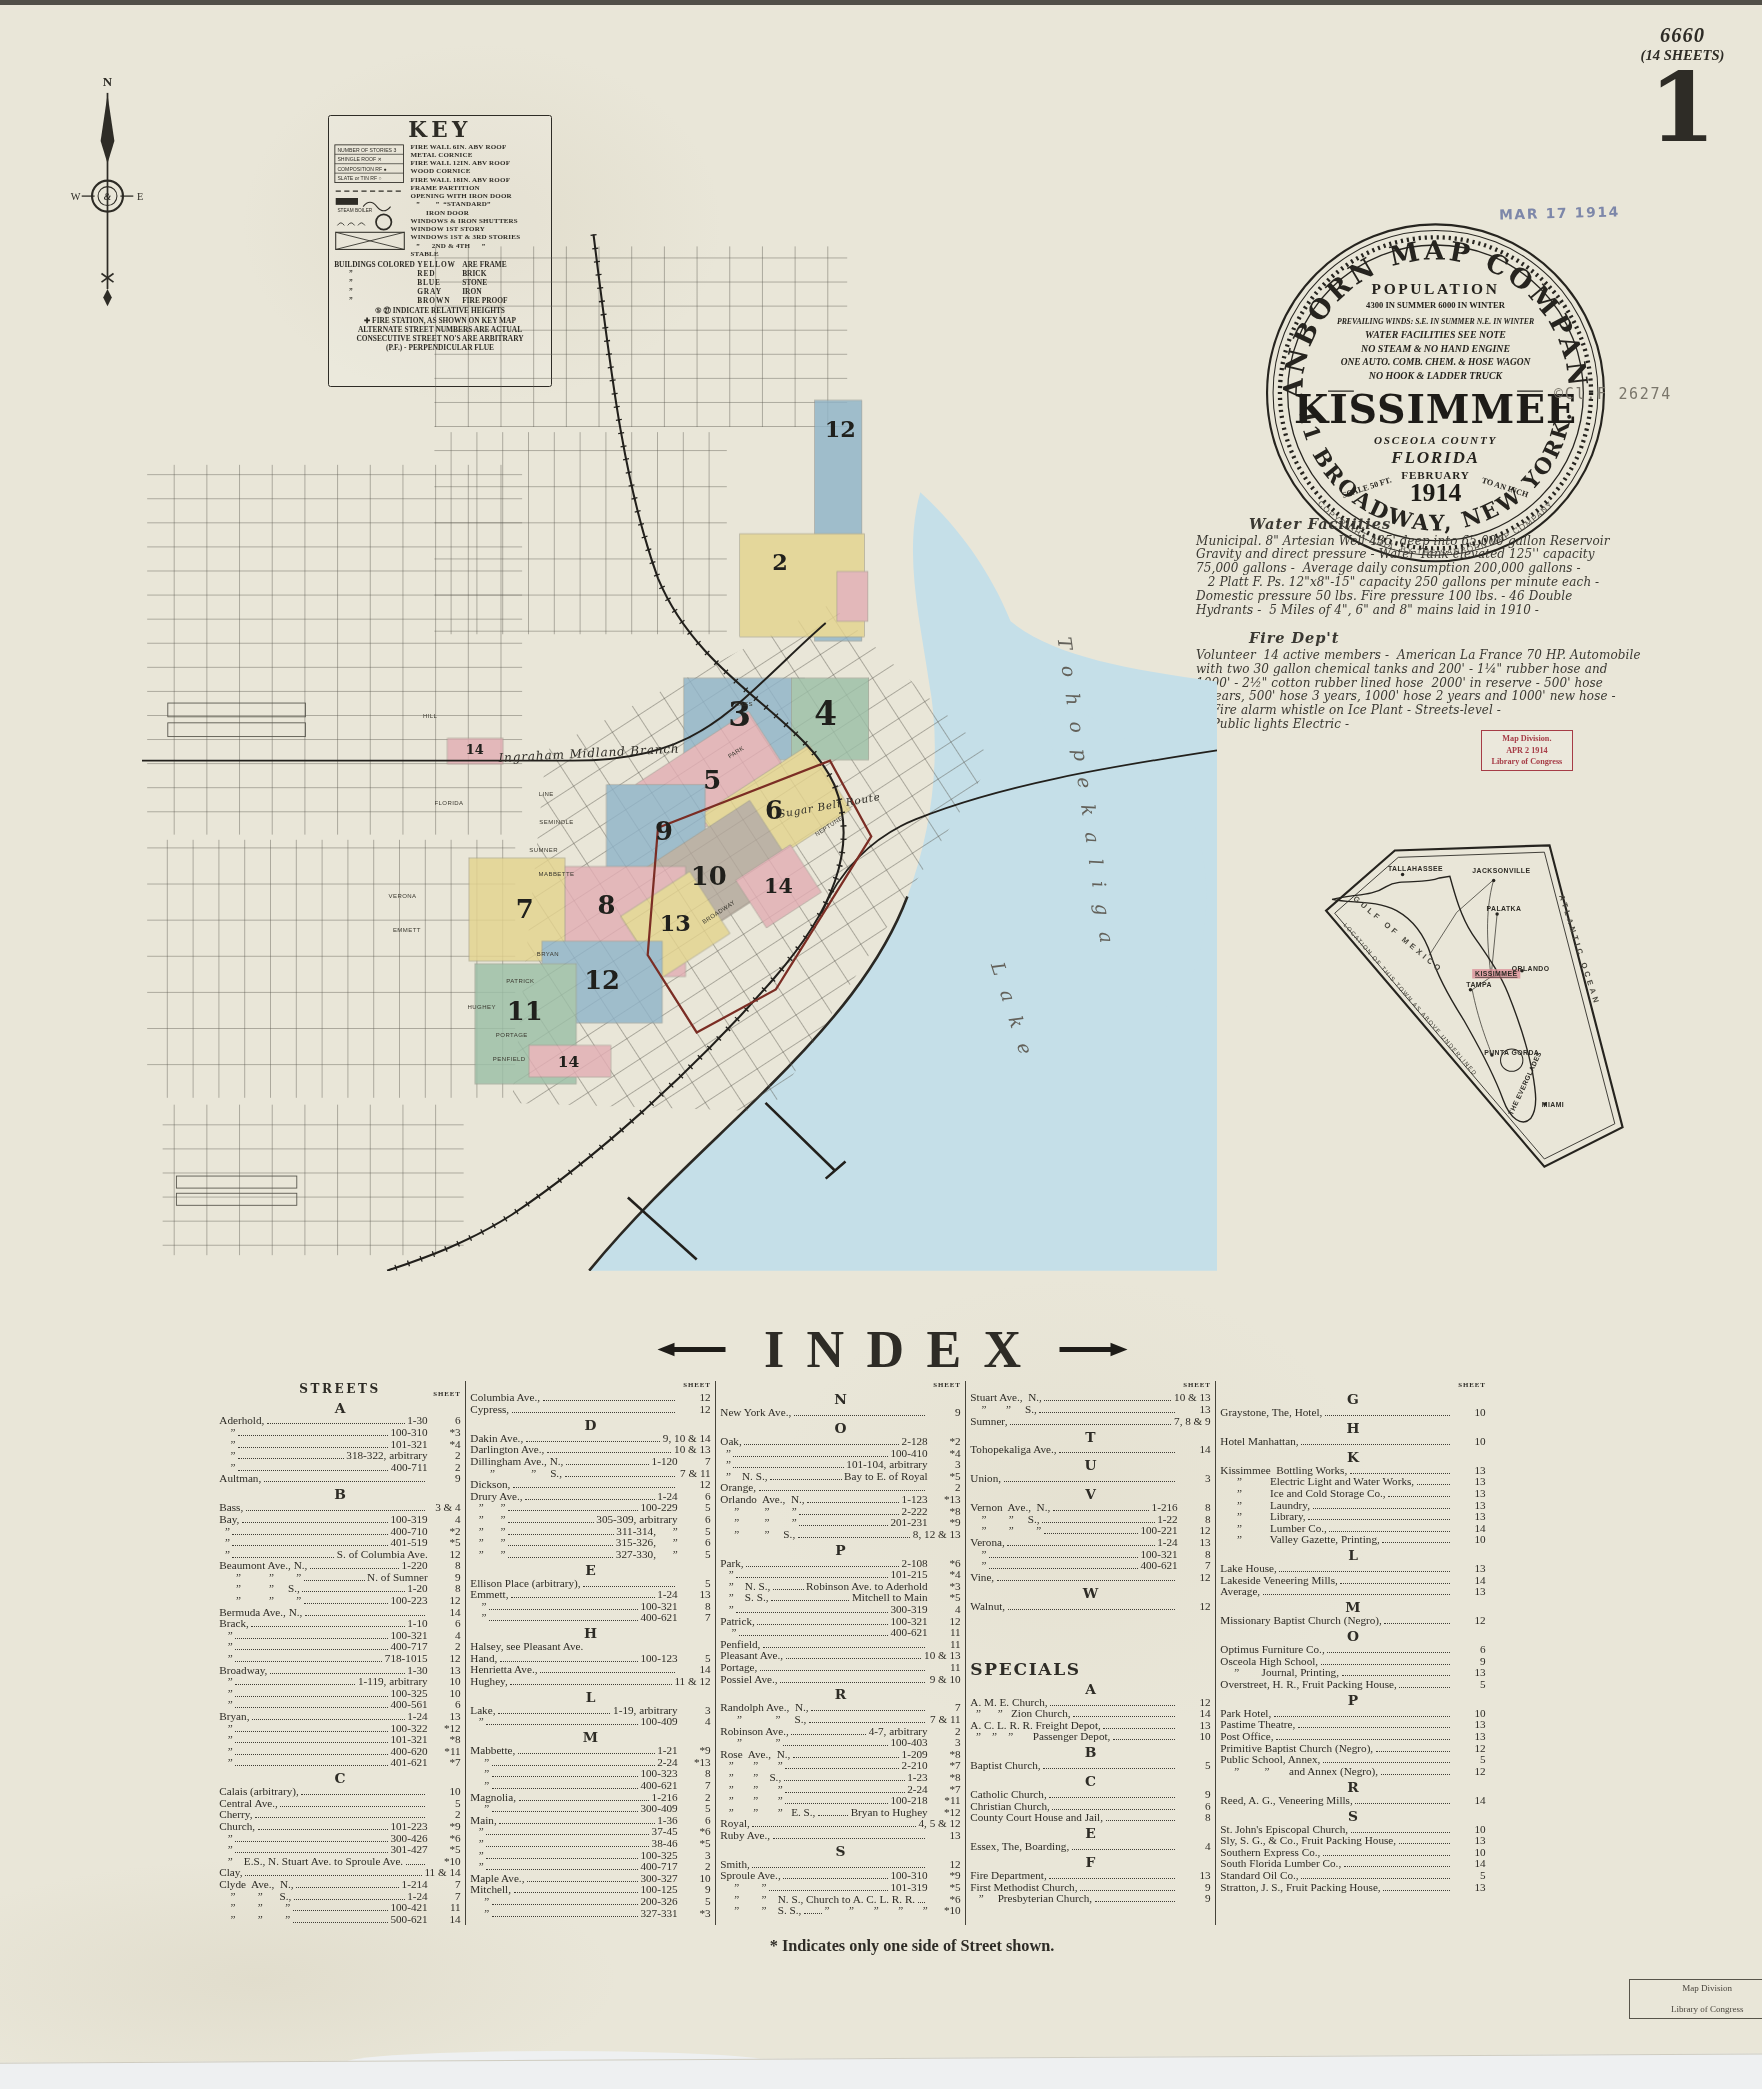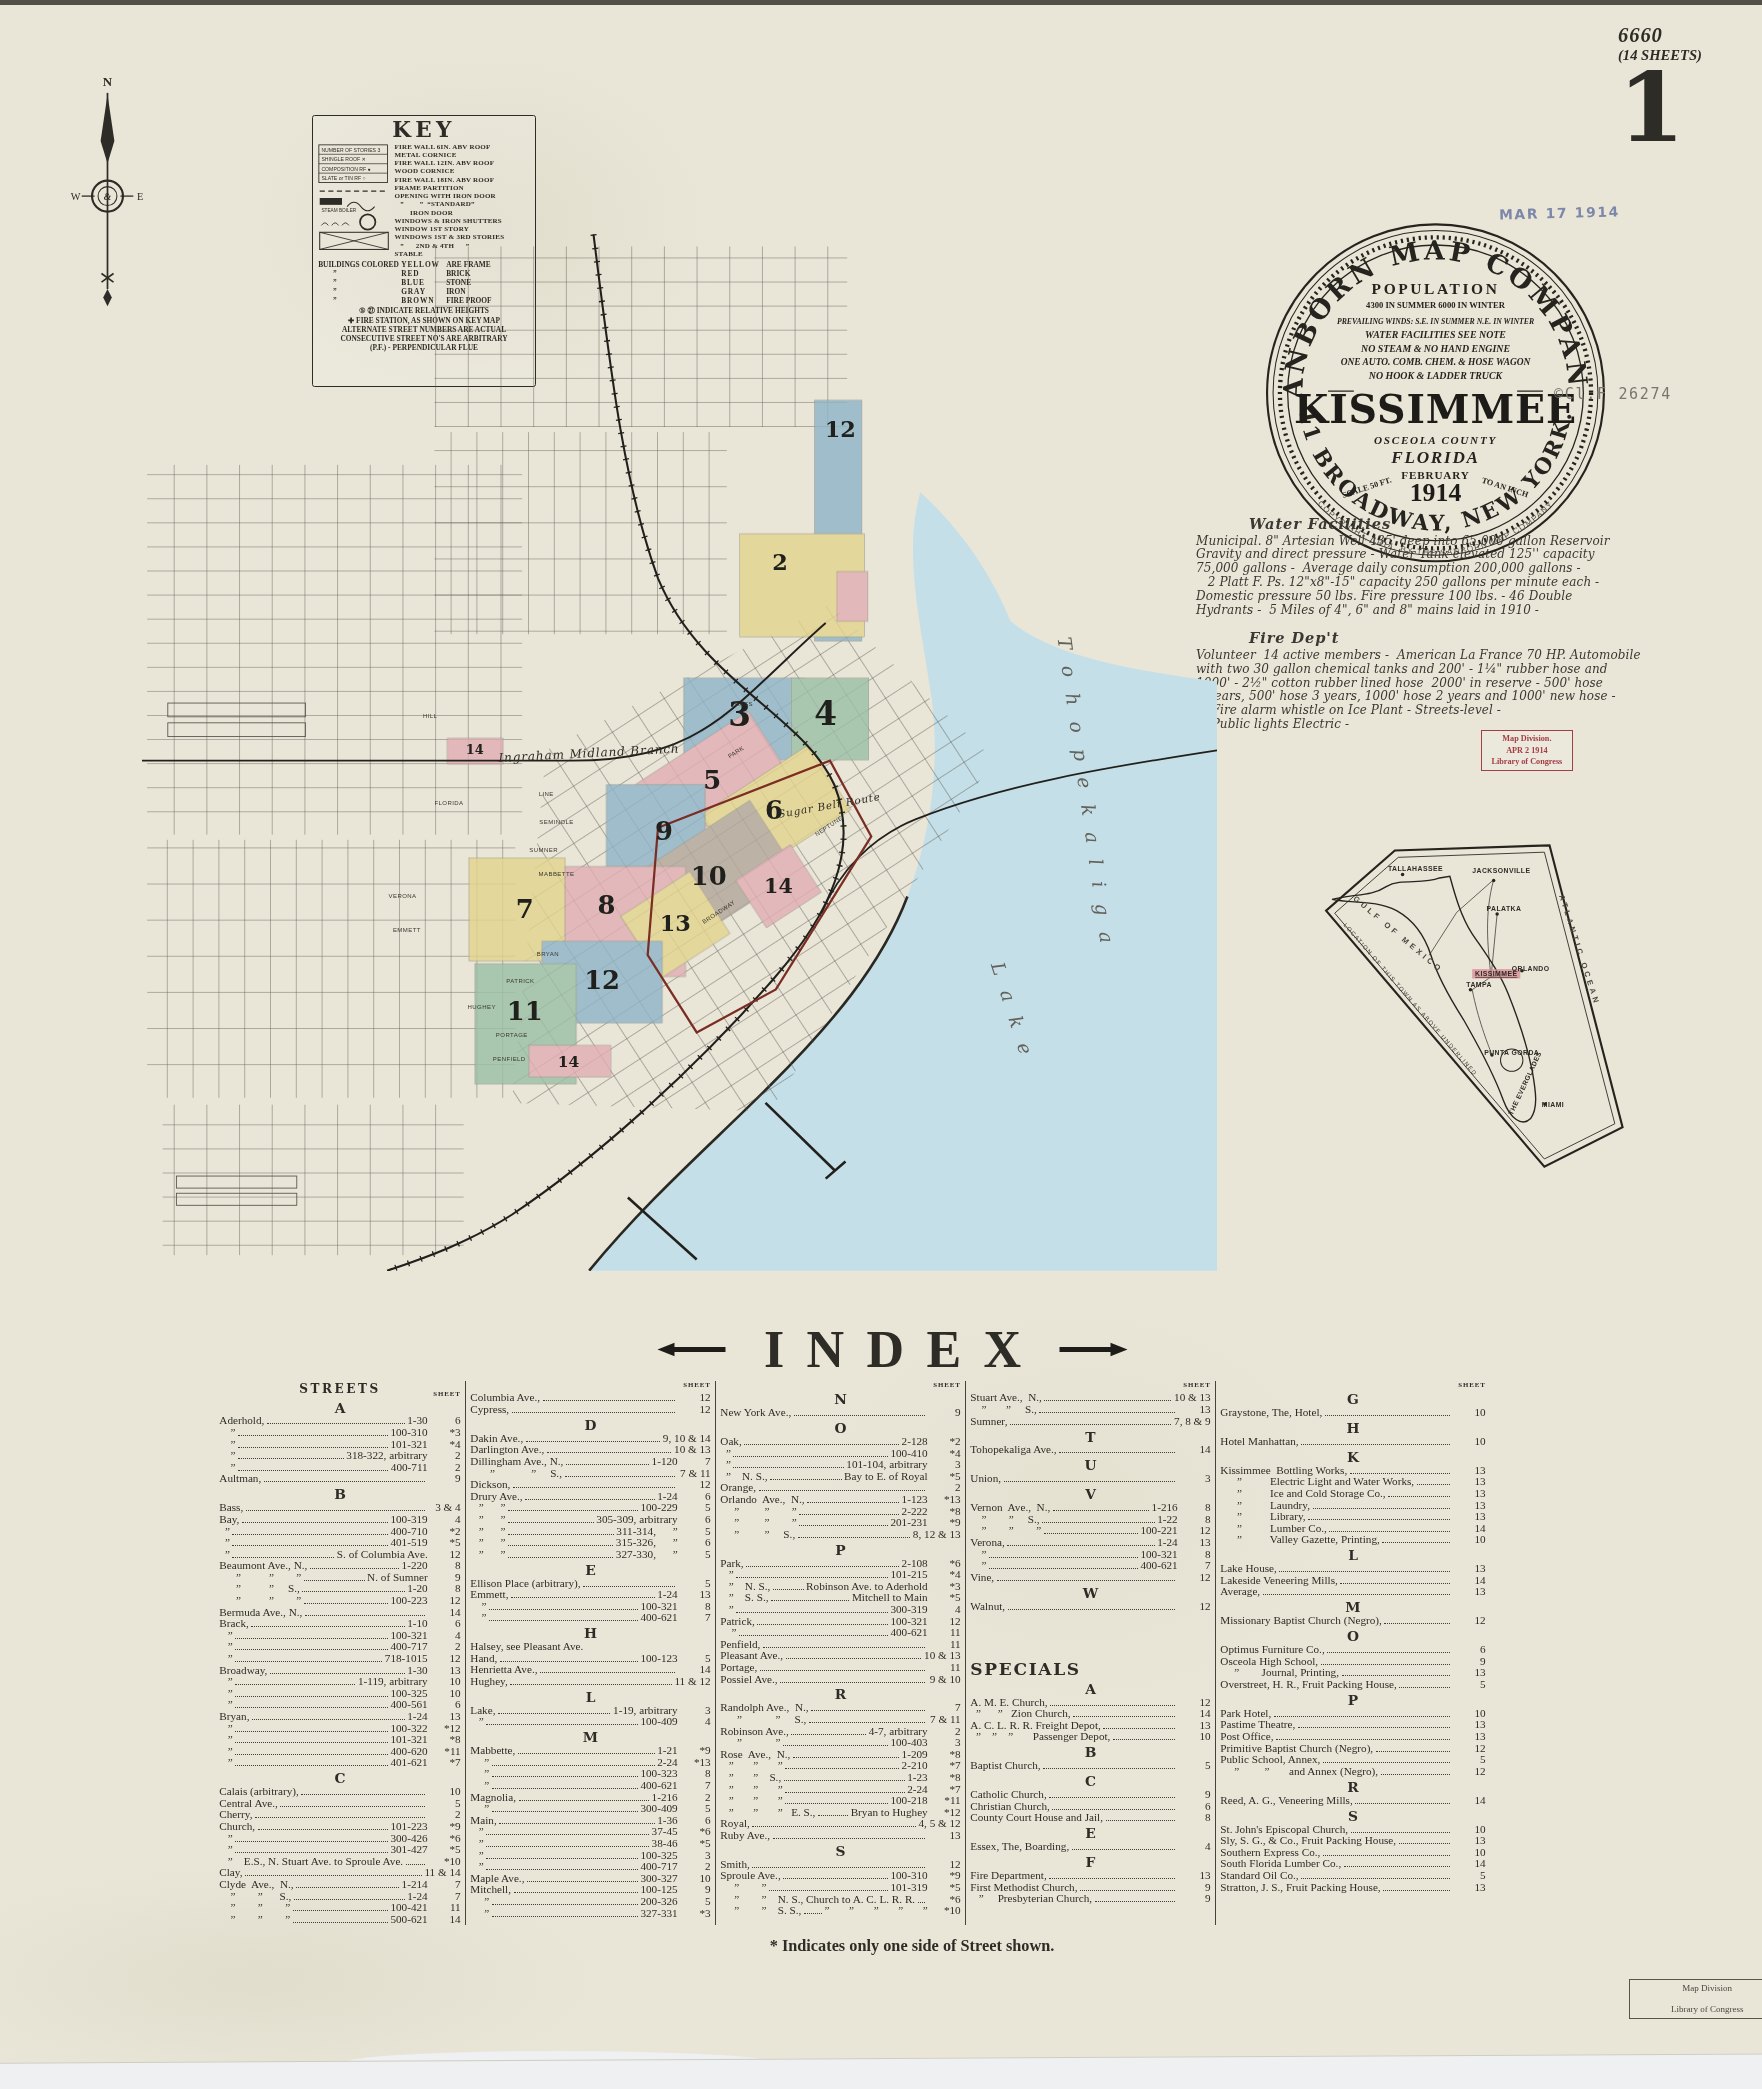--- a/index.html
+++ b/index.html
@@ -13,30 +13,30 @@
     font-family:"Liberation Serif", serif;color:#2e2c26;
   }
   .abs{position:absolute;}
   
   #top-edge{left:0;top:0;width:1762px;height:5.2px;background:#514f48;}
   
   #bottom-edge{left:-17px;top:2058px;width:1807px;height:39px;background:#eef0f1;transform:rotate(-.3deg);border-top:1.7px solid #cfccc0;}
   #bottom-edge2{left:344px;top:2051px;width:430px;height:12px;background:#eef0f1;border-radius:50% 50% 0 0/100% 100% 0 0;}
 
   
-  #sheet-id{left:1618px;top:24px;width:129px;}
+  #sheet-id{left:1618px;top:24px;width:129px;text-align:center;}
   #sheet-id .atlas{font-style:italic;font-weight:bold;font-size:20.6px;letter-spacing:0.9px;}
   #sheet-id .sheets{font-style:italic;font-weight:bold;font-size:14.6px;}
   #sheet-id .num{font-size:96px;font-weight:bold;line-height:.85;margin-top:3.4px;font-family:"DejaVu Serif",serif;}
 
   
   #compass{left:43px;top:67px;}
 
   
-  #key-panel{left:312px;top:115px;width:224px;height:272px;border:1.7px solid #2e2c26;border-radius:2.6px;padding:3.4px 5.2px;box-sizing:border-box;background:rgba(255,255,255,.12);}
+  #key-panel{left:328px;top:115px;width:224px;height:272px;border:1.7px solid #2e2c26;border-radius:2.6px;padding:3.4px 5.2px;box-sizing:border-box;background:rgba(255,255,255,.12);}
   #key-panel .ktitle{text-align:center;font-weight:bold;font-size:21.5px;letter-spacing:4.3px;font-family:"DejaVu Serif",serif;line-height:1;}
   #key-top{display:flex;gap:4.3px;margin-top:1.7px;}
   #key-diagram{flex:0 0 72px;}
   #key-lines{flex:1;font-size:7px;line-height:1.18;font-weight:bold;letter-spacing:0.2px;}
   .kline{white-space:pre;}
   #key-colors{margin-top:1.7px;font-size:7.4px;font-weight:bold;}
   .krow{display:flex;}
   .krow .c1{width:83px;white-space:pre;}
   .krow .c2{width:45px;}
   .krow .c3{flex:1;}

